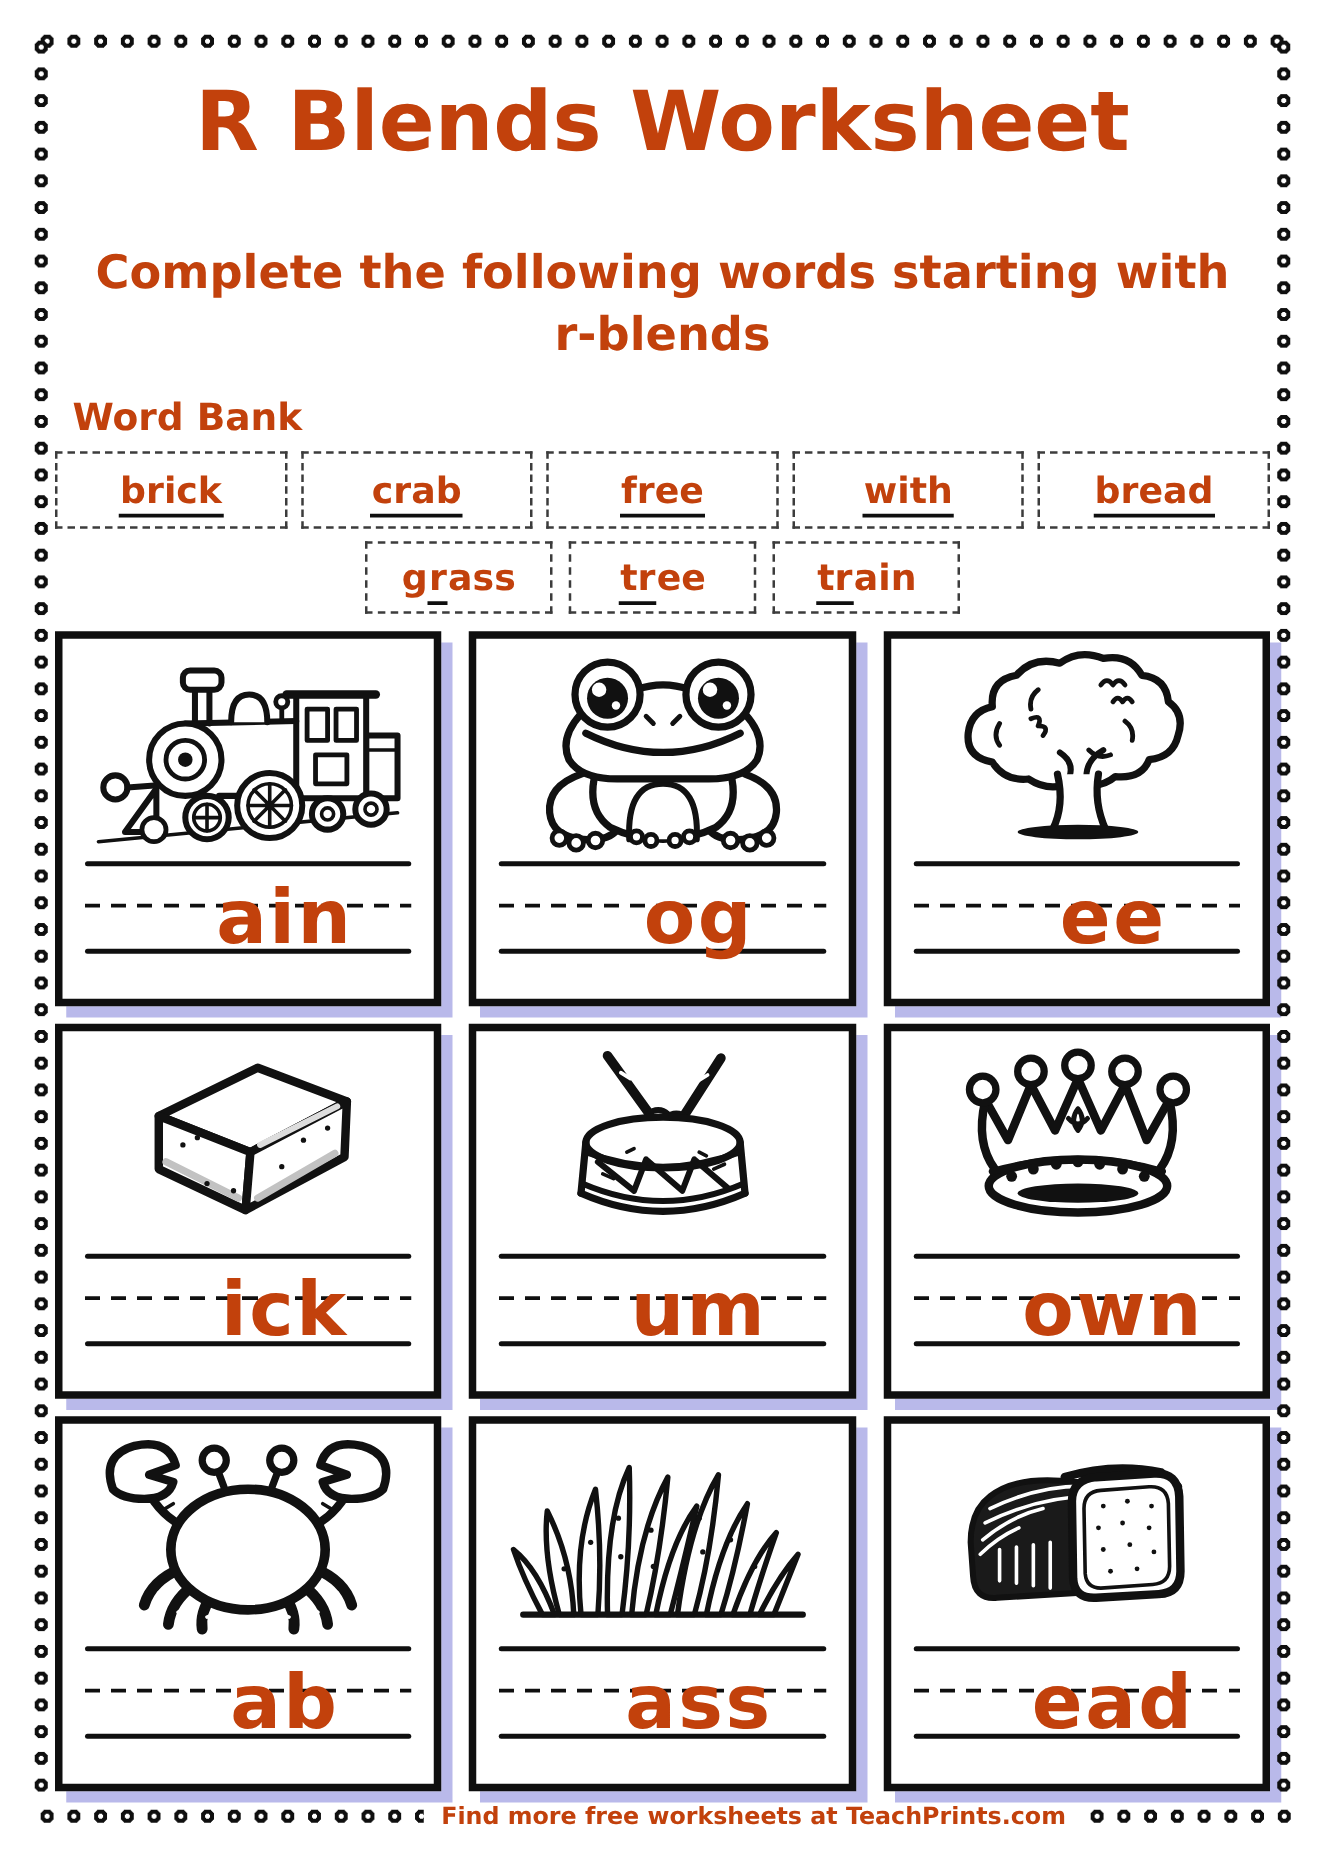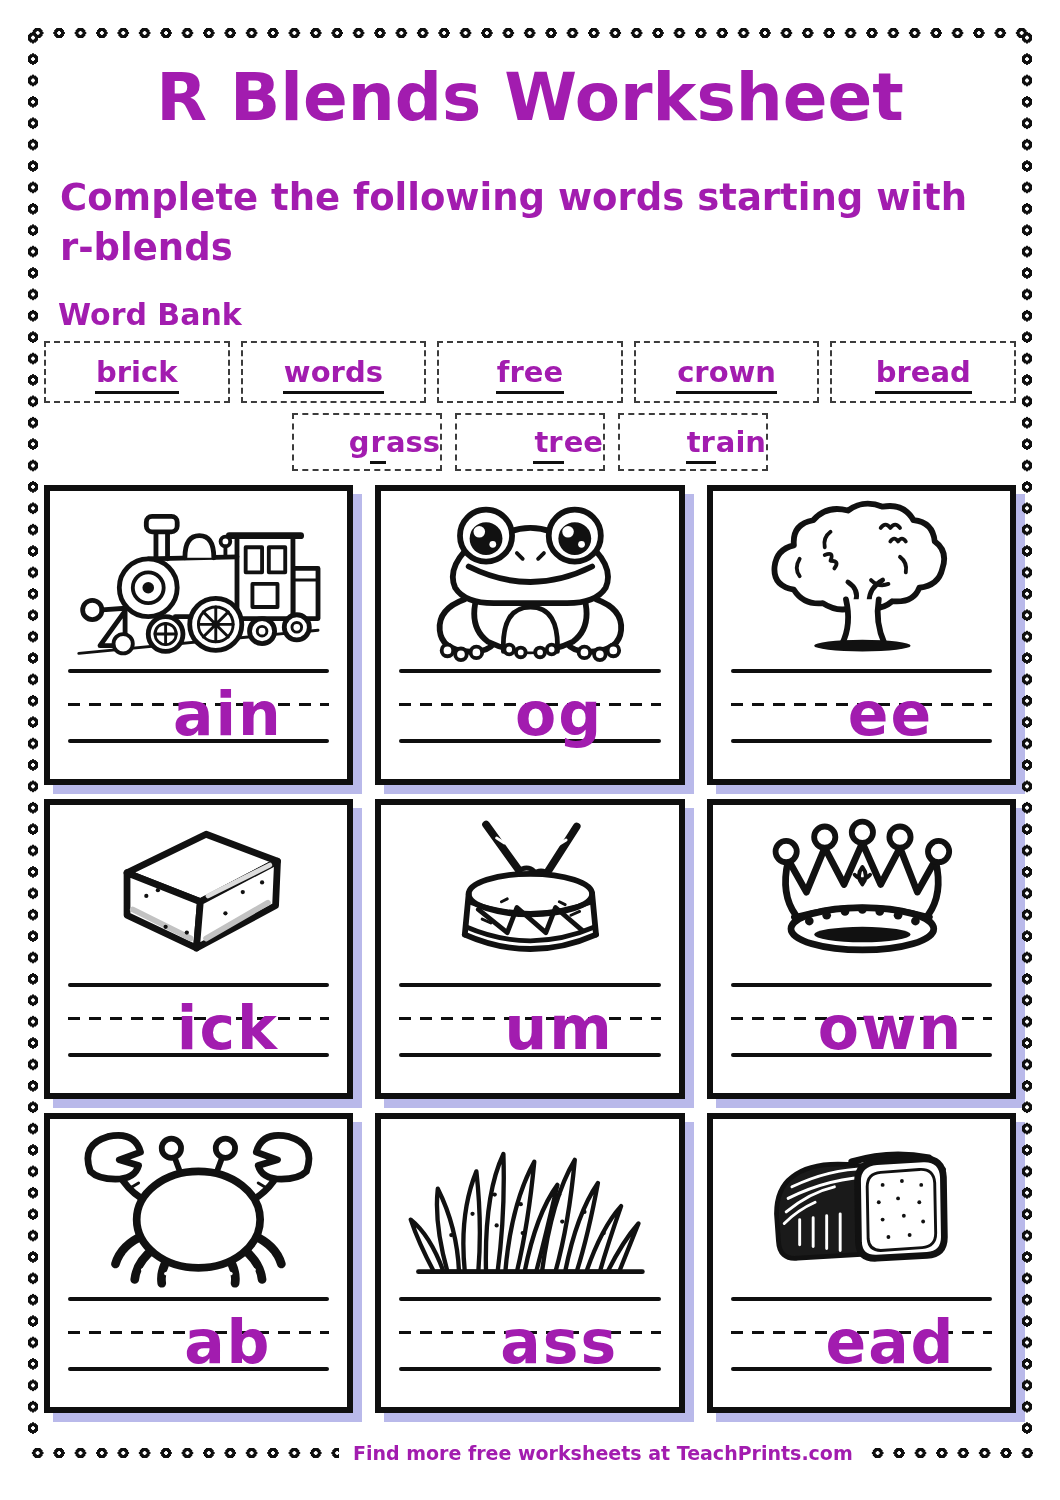--- a/index.html
+++ b/index.html
@@ -1,38 +1,38 @@
 <!DOCTYPE html>
 <html><head>
 <meta charset="utf-8">
 <style>
   html,body{margin:0;padding:0;background:#ffffff;}
   .page{
     position:relative;width:1060px;height:1500px;background:#ffffff;overflow:hidden;
-    font-family:"DejaVu Sans","Liberation Sans",sans-serif;color:#a21caf;
+    font-family:"DejaVu Sans","Liberation Sans",sans-serif;color:#c2410c;
   }
   
   .dots-h,.dots-v,.footer-dots{
     background-image:radial-gradient(circle closest-side,#ffffff 0 30%,#0f0f0f 31% 90%,transparent 91%);
   }
   .dots-h{position:absolute;height:12px;background-size:21.4px 12px;background-repeat:repeat-x;background-position:left center;}
   .dots-top{top:27px;left:27px;right:27px;}
   .dots-v{position:absolute;width:12px;background-size:12px 21.4px;background-repeat:repeat-y;background-position:center top;}
   .dots-left{left:27px;top:27px;height:1408px;}
   .dots-right{right:27px;top:27px;height:1408px;}
 
   .title{margin:62px 30px 0;text-align:center;font-size:66px;line-height:1.1;font-weight:700;letter-spacing:0;}
-  .subtitle{margin:38px auto 0;width:940px;text-align:left;font-size:37px;line-height:1.35;font-weight:700;}
+  .subtitle{margin:58px auto 0;width:940px;text-align:center;font-size:37px;line-height:1.35;font-weight:700;}
   .wb-label{margin:26px 0 0 58px;font-size:30px;line-height:1.1;font-weight:700;}
 
   .bank-row1{margin:10px 44px 0;display:grid;grid-template-columns:repeat(5,1fr);gap:11px;}
   .bank-row2{margin:10px 0 0;display:flex;justify-content:center;gap:13px;}
   .bank-box{box-sizing:border-box;height:62px;border:2px dashed #3c3c3c;background:#fff;
     display:flex;align-items:center;justify-content:center;}
-  .bank-row2 .bank-box{width:150px;height:58px;justify-content:flex-end;}
+  .bank-row2 .bank-box{width:150px;height:58px;}
   .bank-word{font-size:29px;font-weight:700;white-space:nowrap;}
   .uline{border-bottom:3px solid #0f0f0f;padding:0 1px 2px;}
 
   .cards{margin:14px 44px 0;display:grid;grid-template-columns:repeat(3,1fr);gap:14px 22px;}
   .card{box-sizing:border-box;height:300px;background:#fff;border:6px solid #0f0f0f;
     box-shadow:9px 9px 0 0 #b9b9ea;display:flex;flex-direction:column;align-items:center;
     padding:6px 16px 10px;}
   .card-img{height:168px;display:flex;align-items:center;justify-content:center;}
   .card-img svg{height:164px;max-width:262px;}
   .lines{position:relative;width:100%;height:100px;margin-top:auto;}
@@ -64,27 +64,27 @@
     <span>r-blends</span>
   </div>
 
   <div class="wb-label">Word Bank</div>
 
   <div class="bank-row1">
     <div class="bank-box">
       <span class="bank-word"><span></span><span class="uline">brick</span><span></span></span>
     </div>
     <div class="bank-box">
-      <span class="bank-word"><span></span><span class="uline">words</span><span></span></span>
+      <span class="bank-word"><span></span><span class="uline">crab</span><span></span></span>
     </div>
     <div class="bank-box">
       <span class="bank-word"><span></span><span class="uline">free</span><span></span></span>
     </div>
     <div class="bank-box">
-      <span class="bank-word"><span></span><span class="uline">crown</span><span></span></span>
+      <span class="bank-word"><span></span><span class="uline">with</span><span></span></span>
     </div>
     <div class="bank-box">
       <span class="bank-word"><span></span><span class="uline">bread</span><span></span></span>
     </div>
   </div>
 
   <div class="bank-row2">
     <div class="bank-box">
       <span class="bank-word"><span>g</span><span class="uline">r</span><span>ass</span></span>
     </div>

